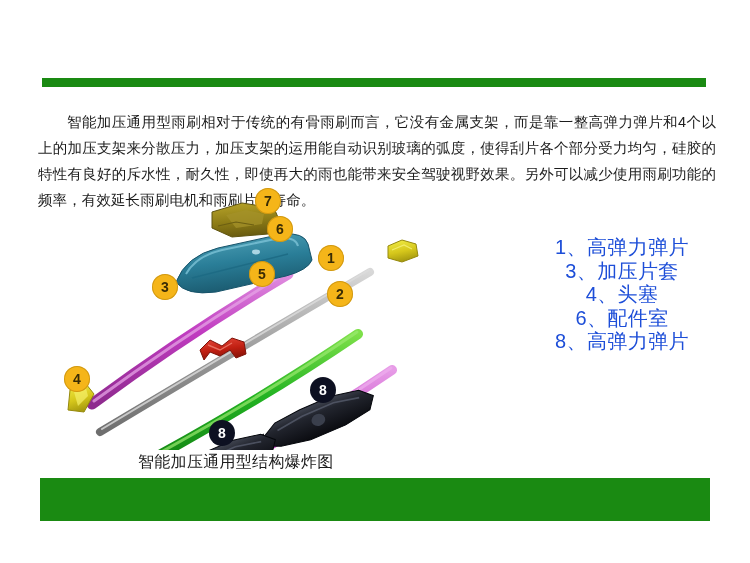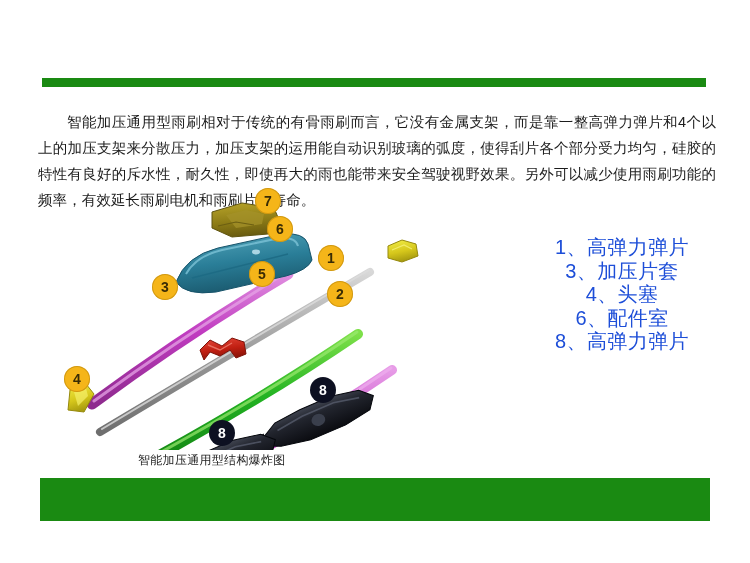--- a/index.html
+++ b/index.html
@@ -88,21 +88,21 @@
   .badge.dark {
     background: #0d1021;
     color: #ffffff;
   }
 
   
   .caption {
     position: absolute;
     left: 138px;
     top: 452px;
-    font-size: 12px;
+    font-size: 16px;
     color: #1c1c1c;
     white-space: nowrap;
     letter-spacing: 0.3px;
   }
 
   
   .legend {
     position: absolute;
     left: 532px;
     top: 236px;

